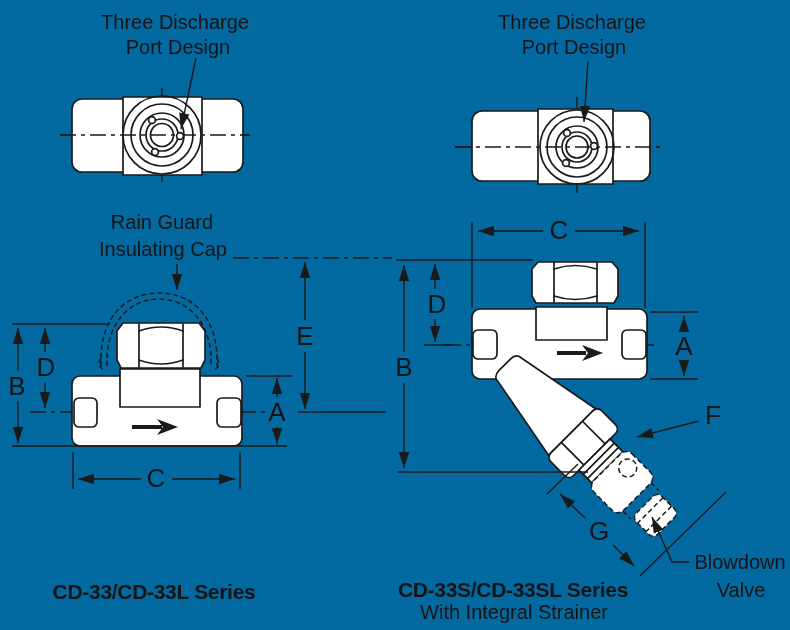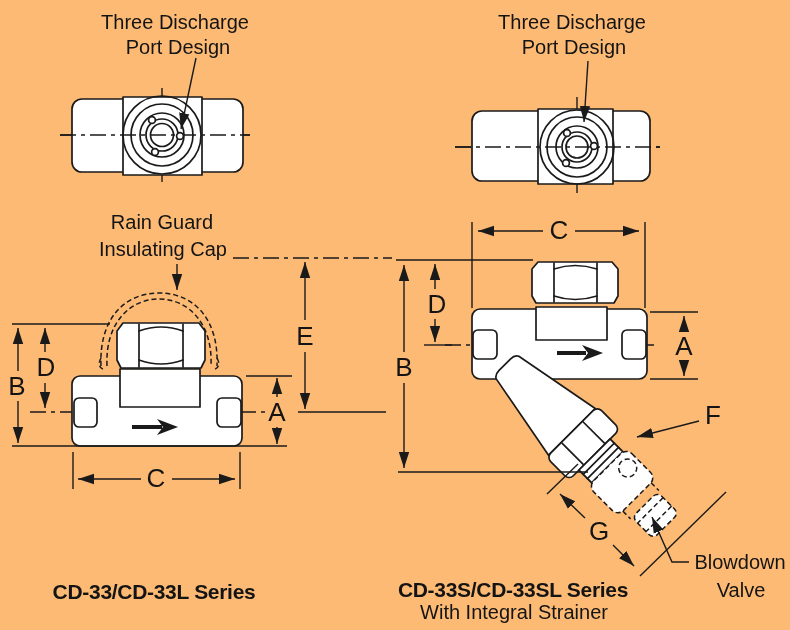--- a/index.html
+++ b/index.html
@@ -1,16 +1,16 @@
 <!DOCTYPE html>
 <html><head>
 <meta charset="utf-8">
 <style>
   html,body{margin:0;padding:0;background:#fff;}
-  .stage{position:relative;width:790px;height:630px;background:#fdba74;overflow:hidden;
+  .stage{position:relative;width:790px;height:630px;background:#0369a1;overflow:hidden;
          font-family:"Liberation Sans", sans-serif;}
   svg{display:block}
   svg text{fill:#141414;}
   .lbl{font-size:20px;}
   .dim{font-size:26px;}
   .series{font-size:21px;font-weight:bold;letter-spacing:-0.3px;}
   .sub{font-size:20px;}
   .ink{stroke:#1a1a1a;fill:none;stroke-width:1.7;stroke-linejoin:round;stroke-linecap:round;}
   .inkw{stroke:#1a1a1a;fill:#ffffff;stroke-width:1.7;stroke-linejoin:round;}
   .thin{stroke:#1a1a1a;fill:none;stroke-width:1.4;}

